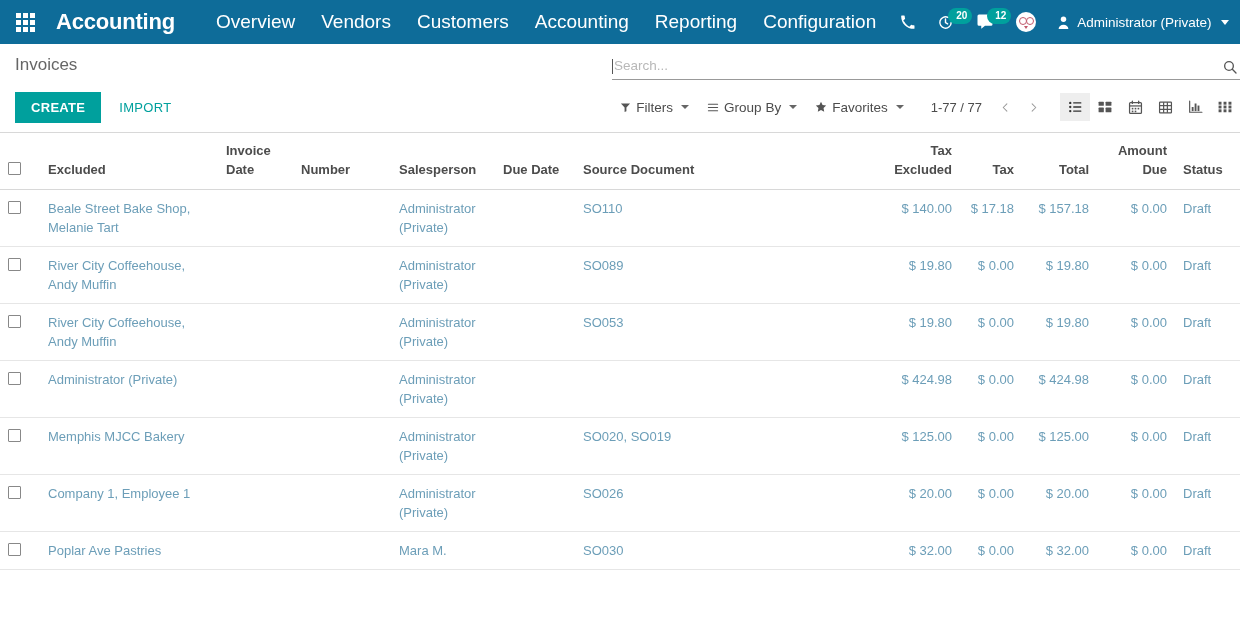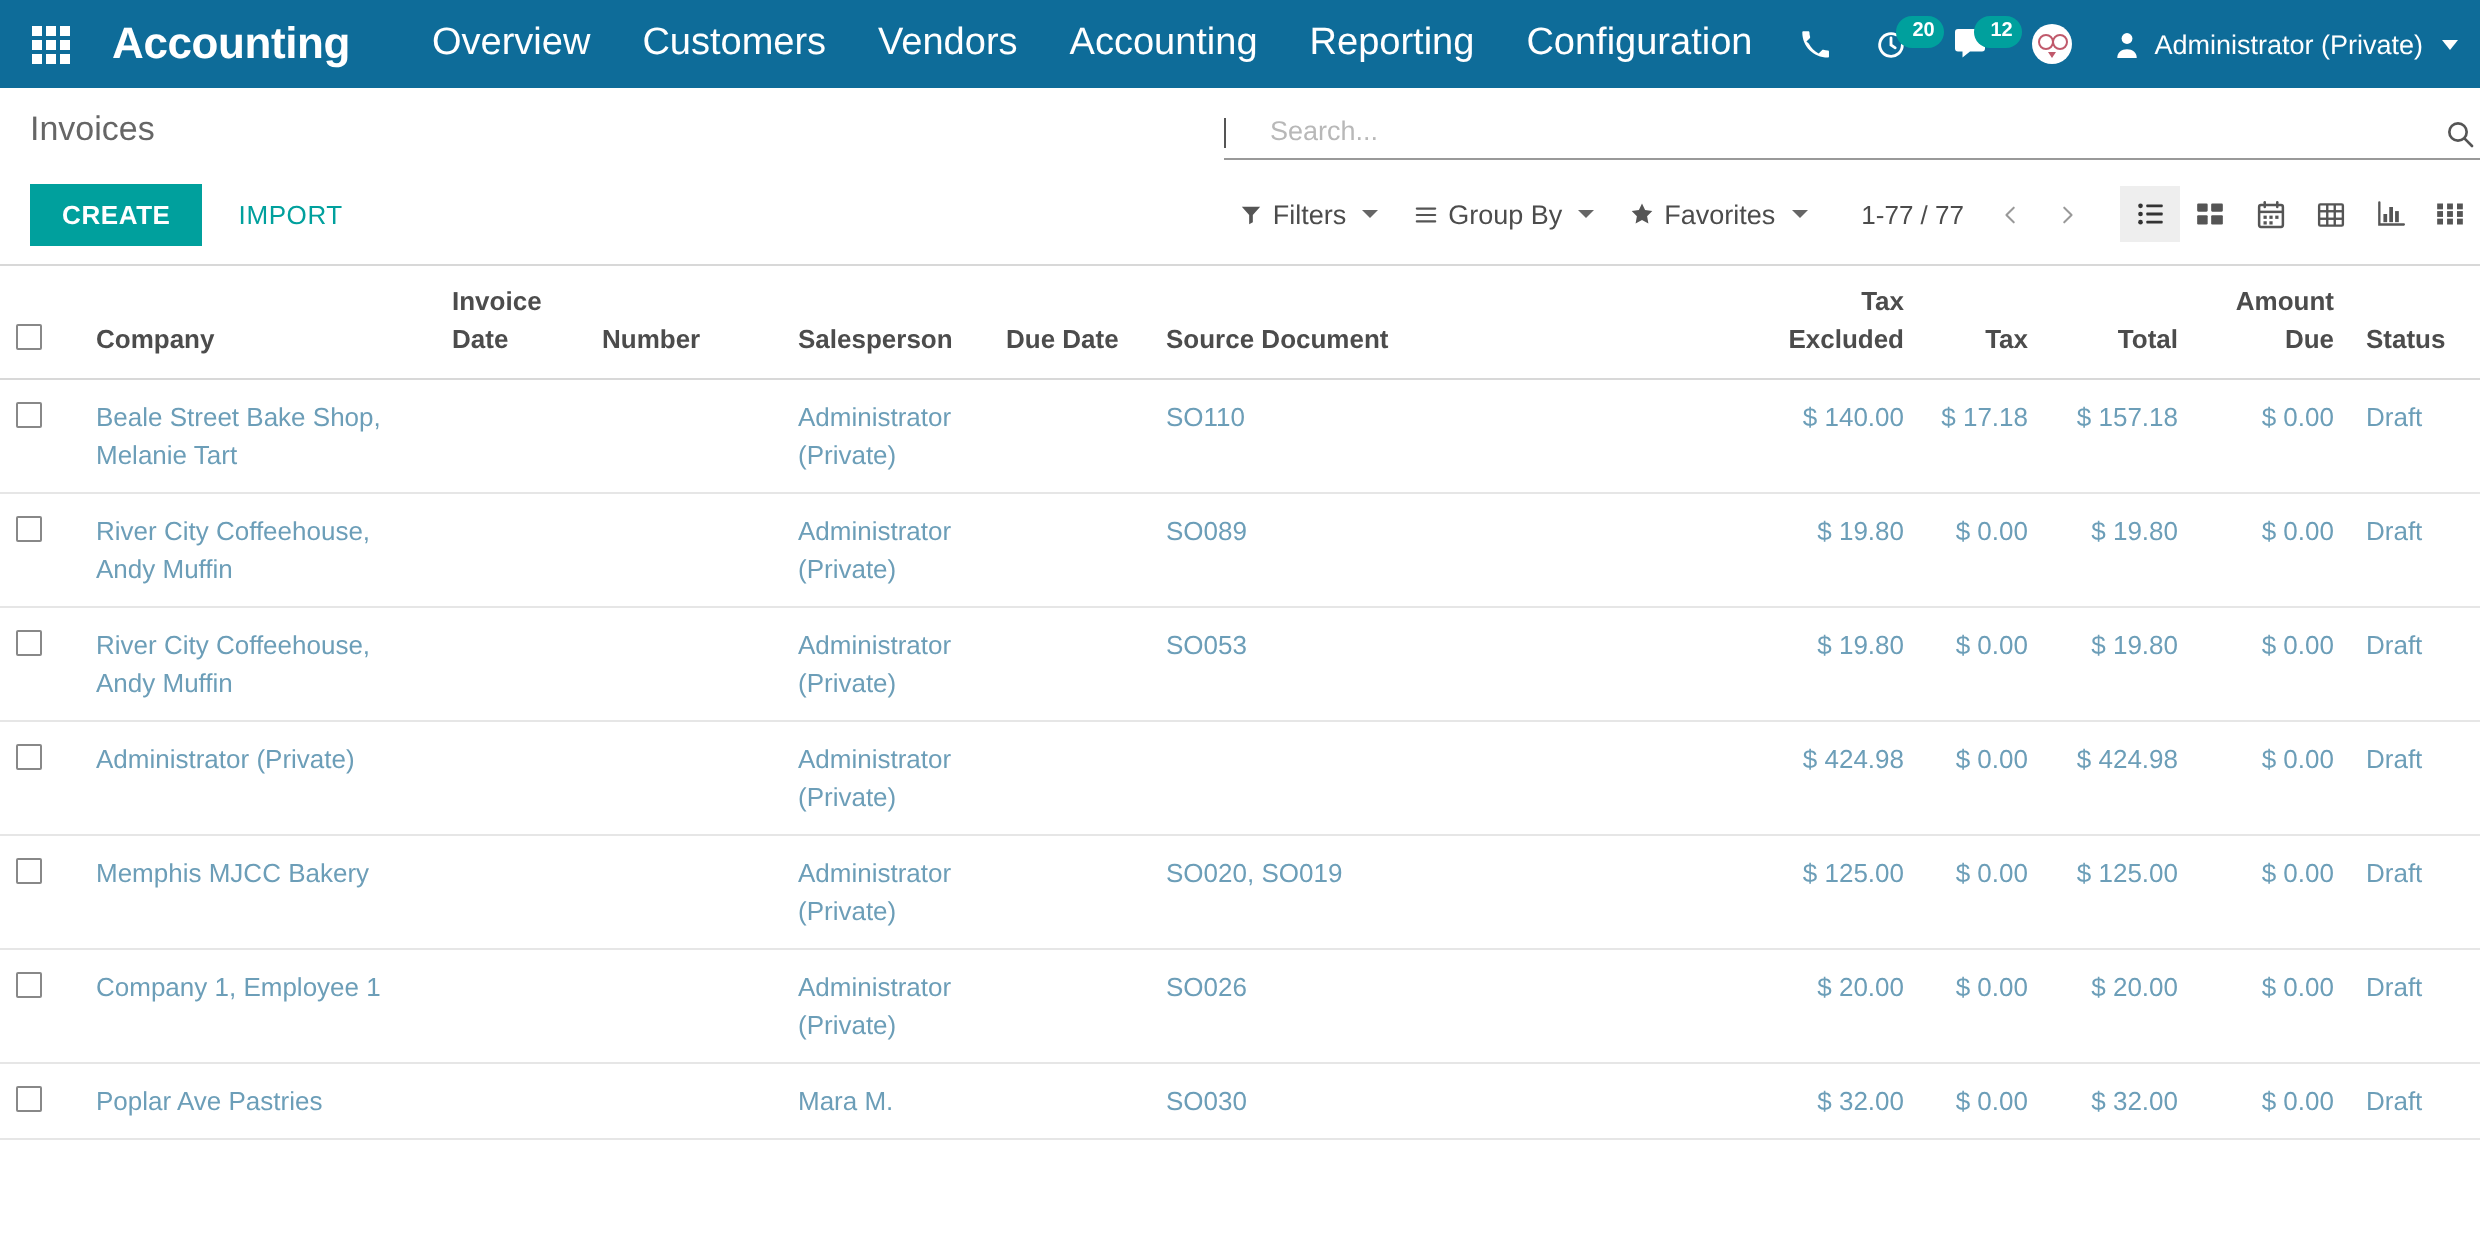--- a/index.html
+++ b/index.html
@@ -184,21 +184,20 @@
   }
   .search-input {
     border: 0;
     outline: 0;
     flex: 1 1 auto;
     font-size: 13.5px;
     font-family: "Liberation Sans", sans-serif;
     color: #404040;
     background: transparent;
     padding: 0 0 2px 1px;
-    margin-left: 21px;
   }
   .search-input::placeholder { color: #b8b8b8; }
   .search-icon { color: #555; flex: 0 0 auto; display: flex; align-items: center; cursor: pointer; }
 
   .cp-row2 {
     display: flex;
     align-items: center;
     padding: 6px 0px 8px 15px;
     height: 48px;
   }
@@ -355,22 +354,22 @@
         <i></i>
         <i></i>
         <i></i>
         <i></i>
       </div>
   </div>
   <div class="brand">Accounting</div>
 
   <div class="menu">
     <div class="menu-item">Overview</div>
+    <div class="menu-item">Vendors</div>
     <div class="menu-item">Customers</div>
-    <div class="menu-item">Vendors</div>
     <div class="menu-item">Accounting</div>
     <div class="menu-item">Reporting</div>
     <div class="menu-item">Configuration</div>
   </div>
 
   <div class="nav-right">
     <div class="nav-icon">
       <svg width="15" height="15" viewBox="0 0 24 24" fill="#ffffff" aria-hidden="true">
         <path d="M6.6 10.8c1.9 3.7 4.9 6.7 8.6 8.6l2.9-2.9c.4-.4.9-.5 1.3-.3 1.2.4 2.5.6 3.8.6.6 0 1 .4 1 1V22c0 .6-.4 1-1 1C10.6 23 1 13.4 1 1c0-.6.4-1 1-1h4.2c.6 0 1 .4 1 1 0 1.3.2 2.6.6 3.8.1.4 0 .9-.3 1.3l-2.9 2.9z" transform="scale(0.92) translate(1,1)"></path>
       </svg>
@@ -552,21 +551,21 @@
       <col class="c-tax">
         <col class="c-total">
         <col class="c-amtdue">
         <col class="c-status">
     </colgroup>
     <thead>
       <tr>
         <th>
           <span class="cb"></span>
         </th>
-        <th>Company</th>
+        <th>Excluded</th>
         <th>Invoice Date</th>
         <th>Number</th>
         <th>Salesperson</th>
         <th>Due Date</th>
         <th>Source Document</th>
         <th class="num">Tax Excluded</th>
         <th class="num">Tax</th>
         <th class="num">Total</th>
         <th class="num">Amount Due</th>
         <th>Status</th>

